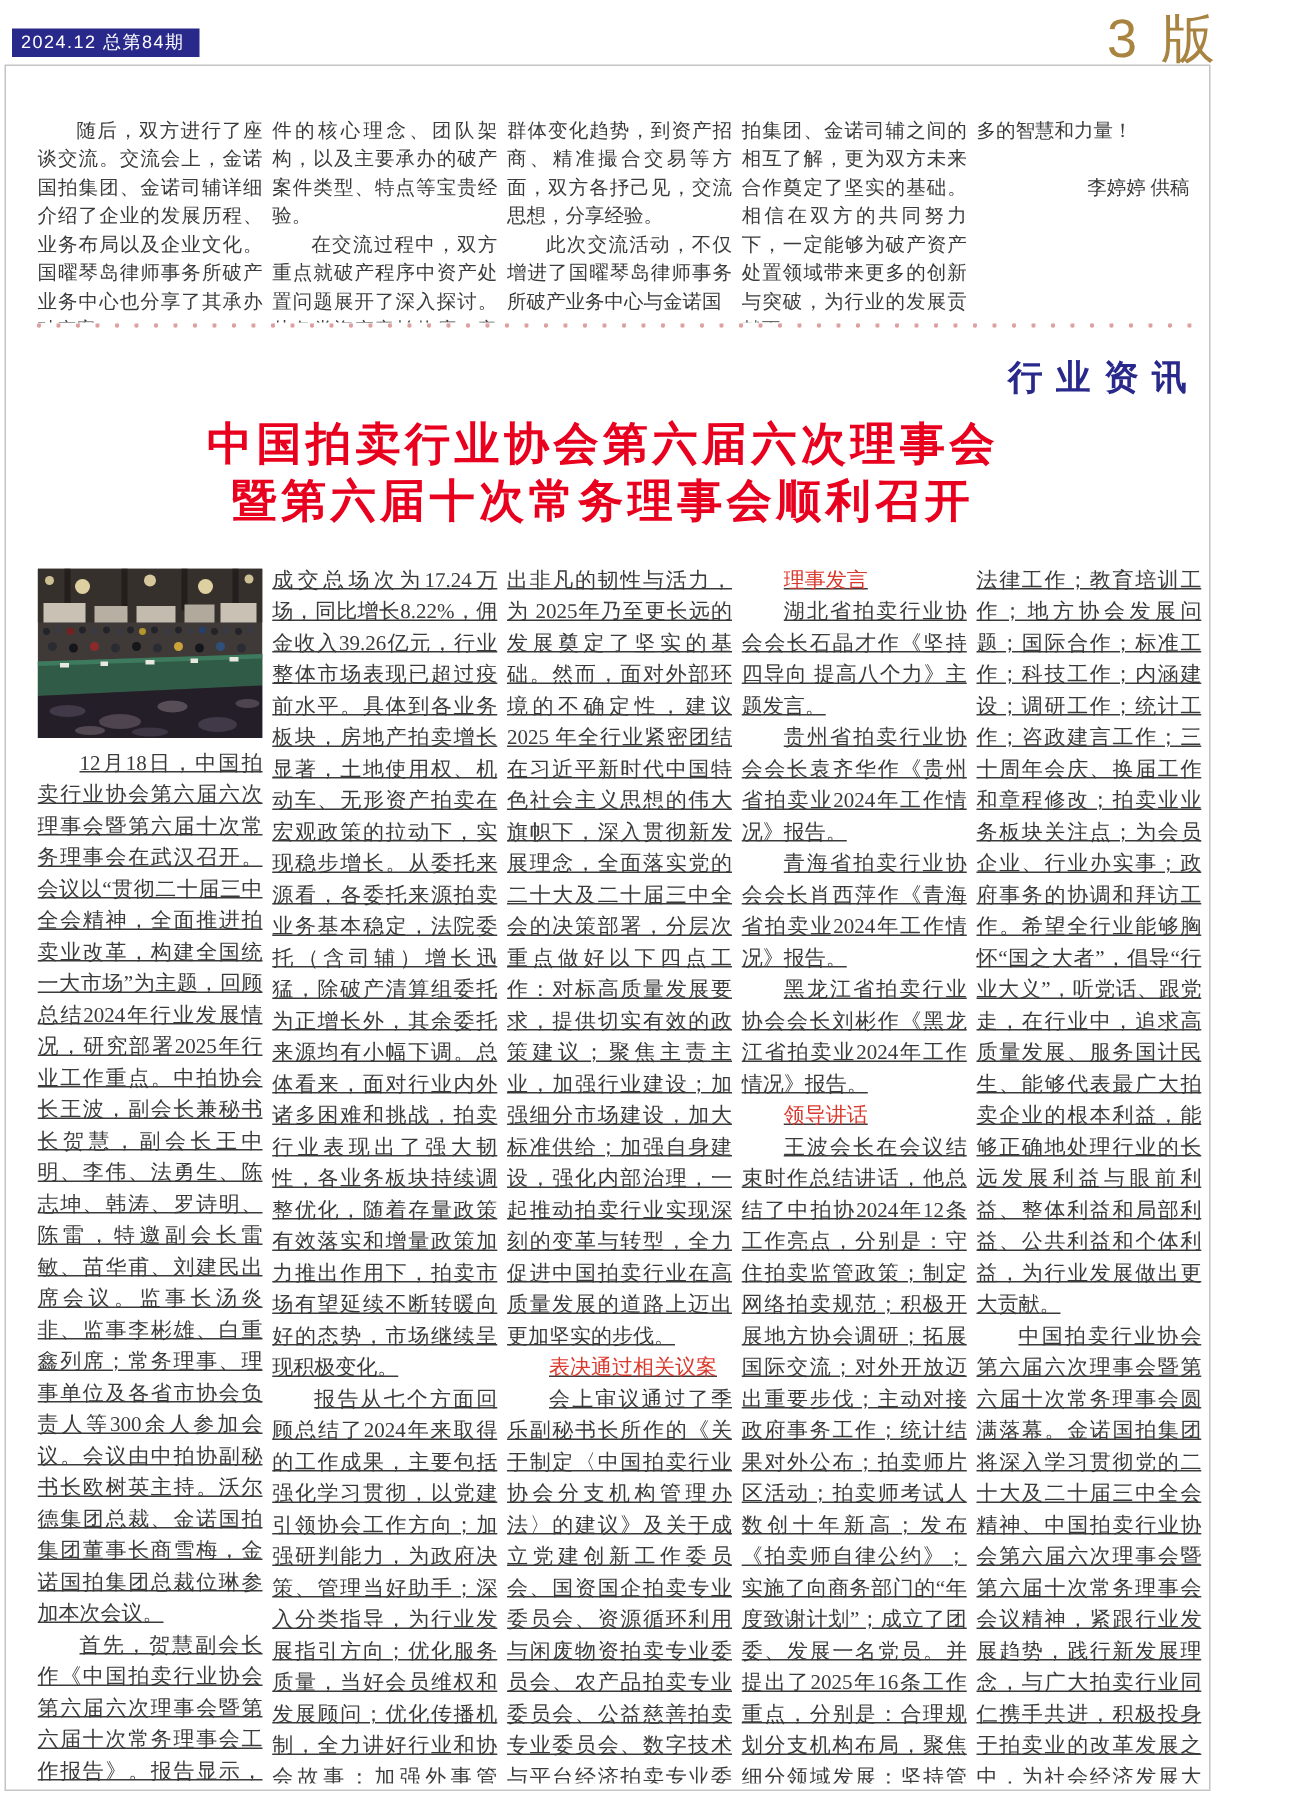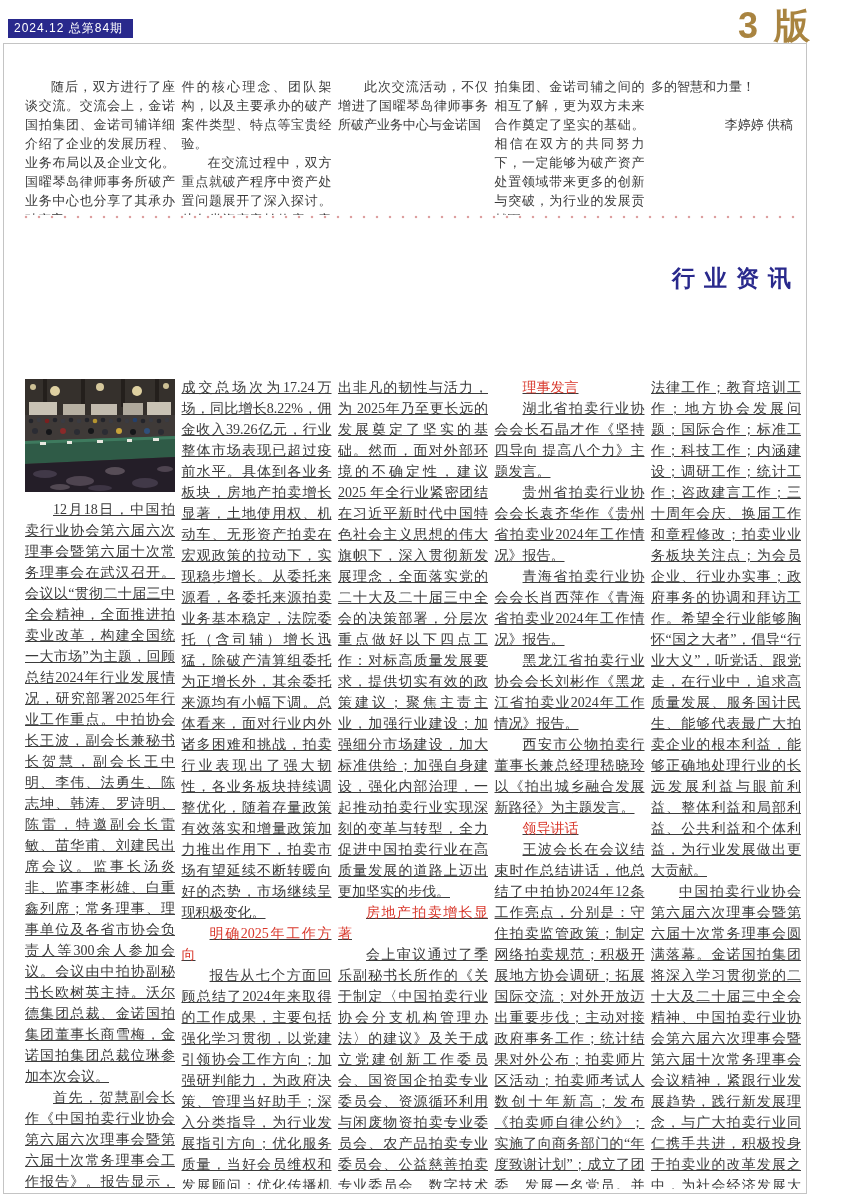--- a/index.html
+++ b/index.html
@@ -17,42 +17,42 @@
     font-family:"Liberation Serif","DejaVu Serif",serif;color:var(--ink);
   }
   .issue-badge{
     position:absolute;left:8px;top:19px;background:var(--navy);color:#fff;
     font-family:"Liberation Sans","DejaVu Sans",sans-serif;
     font-size:12px;line-height:16px;padding:1px 10px 2px 6px;letter-spacing:1px;white-space:nowrap;
   }
   .page-num{
     position:absolute;right:48px;top:2px;color:var(--gold);
     font-family:"Liberation Sans","DejaVu Sans",sans-serif;
-    font-weight:700;font-size:36px;letter-spacing:3px;white-space:nowrap;
+    font-weight:400;font-size:36px;letter-spacing:3px;white-space:nowrap;
   }
   .content-frame{
     position:absolute;left:3px;top:43px;width:802px;height:1149px;
     border:1px solid var(--border-gray);background:#fff;
   }
   .top-article{
     position:absolute;left:21px;top:33px;width:776px;height:138px;
     display:flex;justify-content:space-between;overflow:hidden;
   }
   .top-article .col{
     width:150px;flex:0 0 150px;font-size:13px;line-height:19px;
     text-align:justify;text-justify:inter-character;
   }
   .dotted-sep{
     position:absolute;left:20px;top:171px;width:778px;height:5px;
     background-image:radial-gradient(circle at 2px 2px, var(--dot-pink) 1.4px, transparent 1.6px);
     background-size:13px 5px;background-repeat:repeat-x;
   }
   .section-label{
     position:absolute;right:6px;top:192px;color:var(--navy);
-    font-weight:bold;font-size:23px;letter-spacing:9px;white-space:nowrap;margin-top:27px;
+    font-weight:bold;font-size:23px;letter-spacing:9px;white-space:nowrap;
   }
   .headline{
     position:absolute;left:48px;top:234px;width:700px;text-align:center;
     color:var(--headline-red);font-family:"Liberation Sans","DejaVu Sans",sans-serif;
     font-weight:900;font-size:30px;line-height:38px;letter-spacing:3px;white-space:nowrap;
   }
   .main-article{
     position:absolute;left:21px;top:333px;width:776px;height:812px;
     display:flex;justify-content:space-between;overflow:hidden;
   }
@@ -80,35 +80,40 @@
 
     <div class="top-article">
       <div class="col">
           <div class="blk p">随后，双方进行了座谈交流。交流会上，金诺国拍集团、金诺司辅详细介绍了企业的发展历程、业务布局以及企业文化。国曜琴岛律师事务所破产业务中心也分享了其承办破产案</div>
         </div>
       <div class="col">
           <div class="blk cont">件的核心理念、团队架构，以及主要承办的破产案件类型、特点等宝贵经验。</div>
           <div class="blk p">在交流过程中，双方重点就破产程序中资产处置问题展开了深入探讨。从各类资产竞拍热度、竞买人</div>
         </div>
       <div class="col">
+          <div class="blk cont">群体变化趋势，到资产招商、精准撮合交易等方面，双方各抒己见，交流思想，分享经验。</div>
           <div class="blk p">此次交流活动，不仅增进了国曜琴岛律师事务所破产业务中心与金诺国</div>
         </div>
       <div class="col">
           <div class="blk cont">拍集团、金诺司辅之间的相互了解，更为双方未来合作奠定了坚实的基础。相信在双方的共同努力下，一定能够为破产资产处置领域带来更多的创新与突破，为行业的发展贡献更</div>
         </div>
       <div class="col">
           <div class="blk cont">多的智慧和力量！</div>
           <div class="blk byline">李婷婷  供稿</div>
         </div>
     </div>
 
     <div class="dotted-sep"></div>
 
     <div class="section-label">行业资讯</div>
 
+    <div class="headline">
+      <div>中国拍卖行业协会第六届六次理事会</div>
+      <div>暨第六届十次常务理事会顺利召开</div>
+    </div>
 
     <div class="main-article">
       <div class="col">
         <div class="photo">
           <svg viewBox="0 0 150 113" preserveAspectRatio="none" aria-hidden="true">
             <rect width="150" height="113" fill="#3f3a38"></rect>
             <rect y="0" width="150" height="36" fill="#35302c"></rect>
             <rect x="18" y="0" width="4" height="32" fill="#241f1c"></rect>
             <rect x="56" y="0" width="4" height="28" fill="#241f1c"></rect>
             <rect x="96" y="0" width="4" height="28" fill="#241f1c"></rect>
@@ -170,35 +175,33 @@
             <ellipse cx="140" cy="90" rx="8" ry="3" fill="#6b5e6b" opacity="0.6"></ellipse>
             <ellipse cx="35" cy="108" rx="10" ry="3" fill="#8a7c86" opacity="0.45"></ellipse>
             <ellipse cx="75" cy="109" rx="12" ry="3" fill="#4f4456" opacity="0.6"></ellipse>
           </svg>
         </div>
       <div class="blk p">12月18日，中国拍卖行业协会第六届六次理事会暨第六届十次常务理事会在武汉召开。会议以“贯彻二十届三中全会精神，全面推进拍卖业改革，构建全国统一大市场”为主题，回顾总结2024年行业发展情况，研究部署2025年行业工作重点。中拍协会长王波，副会长兼秘书长贺慧，副会长王中明、李伟、法勇生、陈志坤、韩涛、罗诗明、陈雷，特邀副会长雷敏、苗华甫、刘建民出席会议。监事长汤炎非、监事李彬雄、白重鑫列席；常务理事、理事单位及各省市协会负责人等300余人参加会议。会议由中拍协副秘书长欧树英主持。沃尔德集团总裁、金诺国拍集团董事长商雪梅，金诺国拍集团总裁位琳参加本次会议。</div>
           <div class="blk p">首先，贺慧副会长作《中国拍卖行业协会第六届六次理事会暨第六届十次常务理事会工作报告》。报告显示，截至今年10月底，全国共有拍卖企业 11534 家，比上年同期增加1180 家。全行业拍卖成交总额8273.66亿元，同比增长29.50%，</div>
         </div>
       <div class="col">
           <div class="blk cont">成交总场次为17.24万场，同比增长8.22%，佣金收入39.26亿元，行业整体市场表现已超过疫前水平。具体到各业务板块，房地产拍卖增长显著，土地使用权、机动车、无形资产拍卖在宏观政策的拉动下，实现稳步增长。从委托来源看，各委托来源拍卖业务基本稳定，法院委托（含司辅）增长迅猛，除破产清算组委托为正增长外，其余委托来源均有小幅下调。总体看来，面对行业内外诸多困难和挑战，拍卖行业表现出了强大韧性，各业务板块持续调整优化，随着存量政策有效落实和增量政策加力推出作用下，拍卖市场有望延续不断转暖向好的态势，市场继续呈现积极变化。</div>
-          <div class="blk subhead">明确2025年工作方向</div>
           <div class="blk p">报告从七个方面回顾总结了2024年来取得的工作成果，主要包括强化学习贯彻，以党建引领协会工作方向；加强研判能力，为政府决策、管理当好助手；深入分类指导，为行业发展指引方向；优化服务质量，当好会员维权和发展顾问；优化传播机制，全力讲好行业和协会故事；加强外事管理，深化国际交流与合作；加强日常管理，协会运营水平持续提高。</div>
         </div>
       <div class="col">
           <div class="blk cont">出非凡的韧性与活力，为 2025年乃至更长远的发展奠定了坚实的基础。然而，面对外部环境的不确定性，建议2025 年全行业紧密团结在习近平新时代中国特色社会主义思想的伟大旗帜下，深入贯彻新发展理念，全面落实党的二十大及二十届三中全会的决策部署，分层次重点做好以下四点工作：对标高质量发展要求，提供切实有效的政策建议；聚焦主责主业，加强行业建设；加强细分市场建设，加大标准供给；加强自身建设，强化内部治理，一起推动拍卖行业实现深刻的变革与转型，全力促进中国拍卖行业在高质量发展的道路上迈出更加坚实的步伐。</div>
-          <div class="blk subhead">房地产拍卖增长显著</div>
+          <div class="blk subhead">表决通过相关议案</div>
           <div class="blk p">会上审议通过了季乐副秘书长所作的《关于制定〈中国拍卖行业协会分支机构管理办法〉的建议》及关于成立党建创新工作委员会、国资国企拍卖专业委员会、资源循环利用与闲废物资拍卖专业委员会、农产品拍卖专业委员会、公益慈善拍卖专业委员会、数字技术与平台经济拍卖专业委员会、标准化技术委员会的建议。</div>
         </div>
       <div class="col">
           <div class="blk subhead">理事发言</div>
           <div class="blk p">湖北省拍卖行业协会会长石晶才作《坚持四导向 提高八个力》主题发言。</div>
           <div class="blk p">贵州省拍卖行业协会会长袁齐华作《贵州省拍卖业2024年工作情况》报告。</div>
           <div class="blk p">青海省拍卖行业协会会长肖西萍作《青海省拍卖业2024年工作情况》报告。</div>
           <div class="blk p">黑龙江省拍卖行业协会会长刘彬作《黑龙江省拍卖业2024年工作情况》报告。</div>
-          <div class="blk p">西安市公物拍卖行董事长兼总经理嵇晓玲以《拍出城乡融合发展新路径》为主题发言。</div>
           <div class="blk subhead">领导讲话</div>
           <div class="blk p">王波会长在会议结束时作总结讲话，他总结了中拍协2024年12条工作亮点，分别是：守住拍卖监管政策；制定网络拍卖规范；积极开展地方协会调研；拓展国际交流；对外开放迈出重要步伐；主动对接政府事务工作；统计结果对外公布；拍卖师片区活动；拍卖师考试人数创十年新高；发布《拍卖师自律公约》；实施了向商务部门的“年度致谢计划”；成立了团委、发展一名党员。并提出了2025年16条工作重点，分别是：合理规划分支机构布局，聚焦细分领域发展；坚持管行业也要管党建；</div>
         </div>
       <div class="col">
           <div class="blk cont">法律工作；教育培训工作；地方协会发展问题；国际合作；标准工作；科技工作；内涵建设；调研工作；统计工作；咨政建言工作；三十周年会庆、换届工作和章程修改；拍卖业业务板块关注点；为会员企业、行业办实事；政府事务的协调和拜访工作。希望全行业能够胸怀“国之大者”，倡导“行业大义”，听党话、跟党走，在行业中，追求高质量发展、服务国计民生、能够代表最广大拍卖企业的根本利益，能够正确地处理行业的长远发展利益与眼前利益、整体利益和局部利益、公共利益和个体利益，为行业发展做出更大贡献。</div>
           <div class="blk p">中国拍卖行业协会第六届六次理事会暨第六届十次常务理事会圆满落幕。金诺国拍集团将深入学习贯彻党的二十大及二十届三中全会精神、中国拍卖行业协会第六届六次理事会暨第六届十次常务理事会会议精神，紧跟行业发展趋势，践行新发展理念，与广大拍卖行业同仁携手共进，积极投身于拍卖业的改革发展之中，为社会经济发展大局贡献智慧和力量！</div>
         </div>
     </div>
 
   </div>

